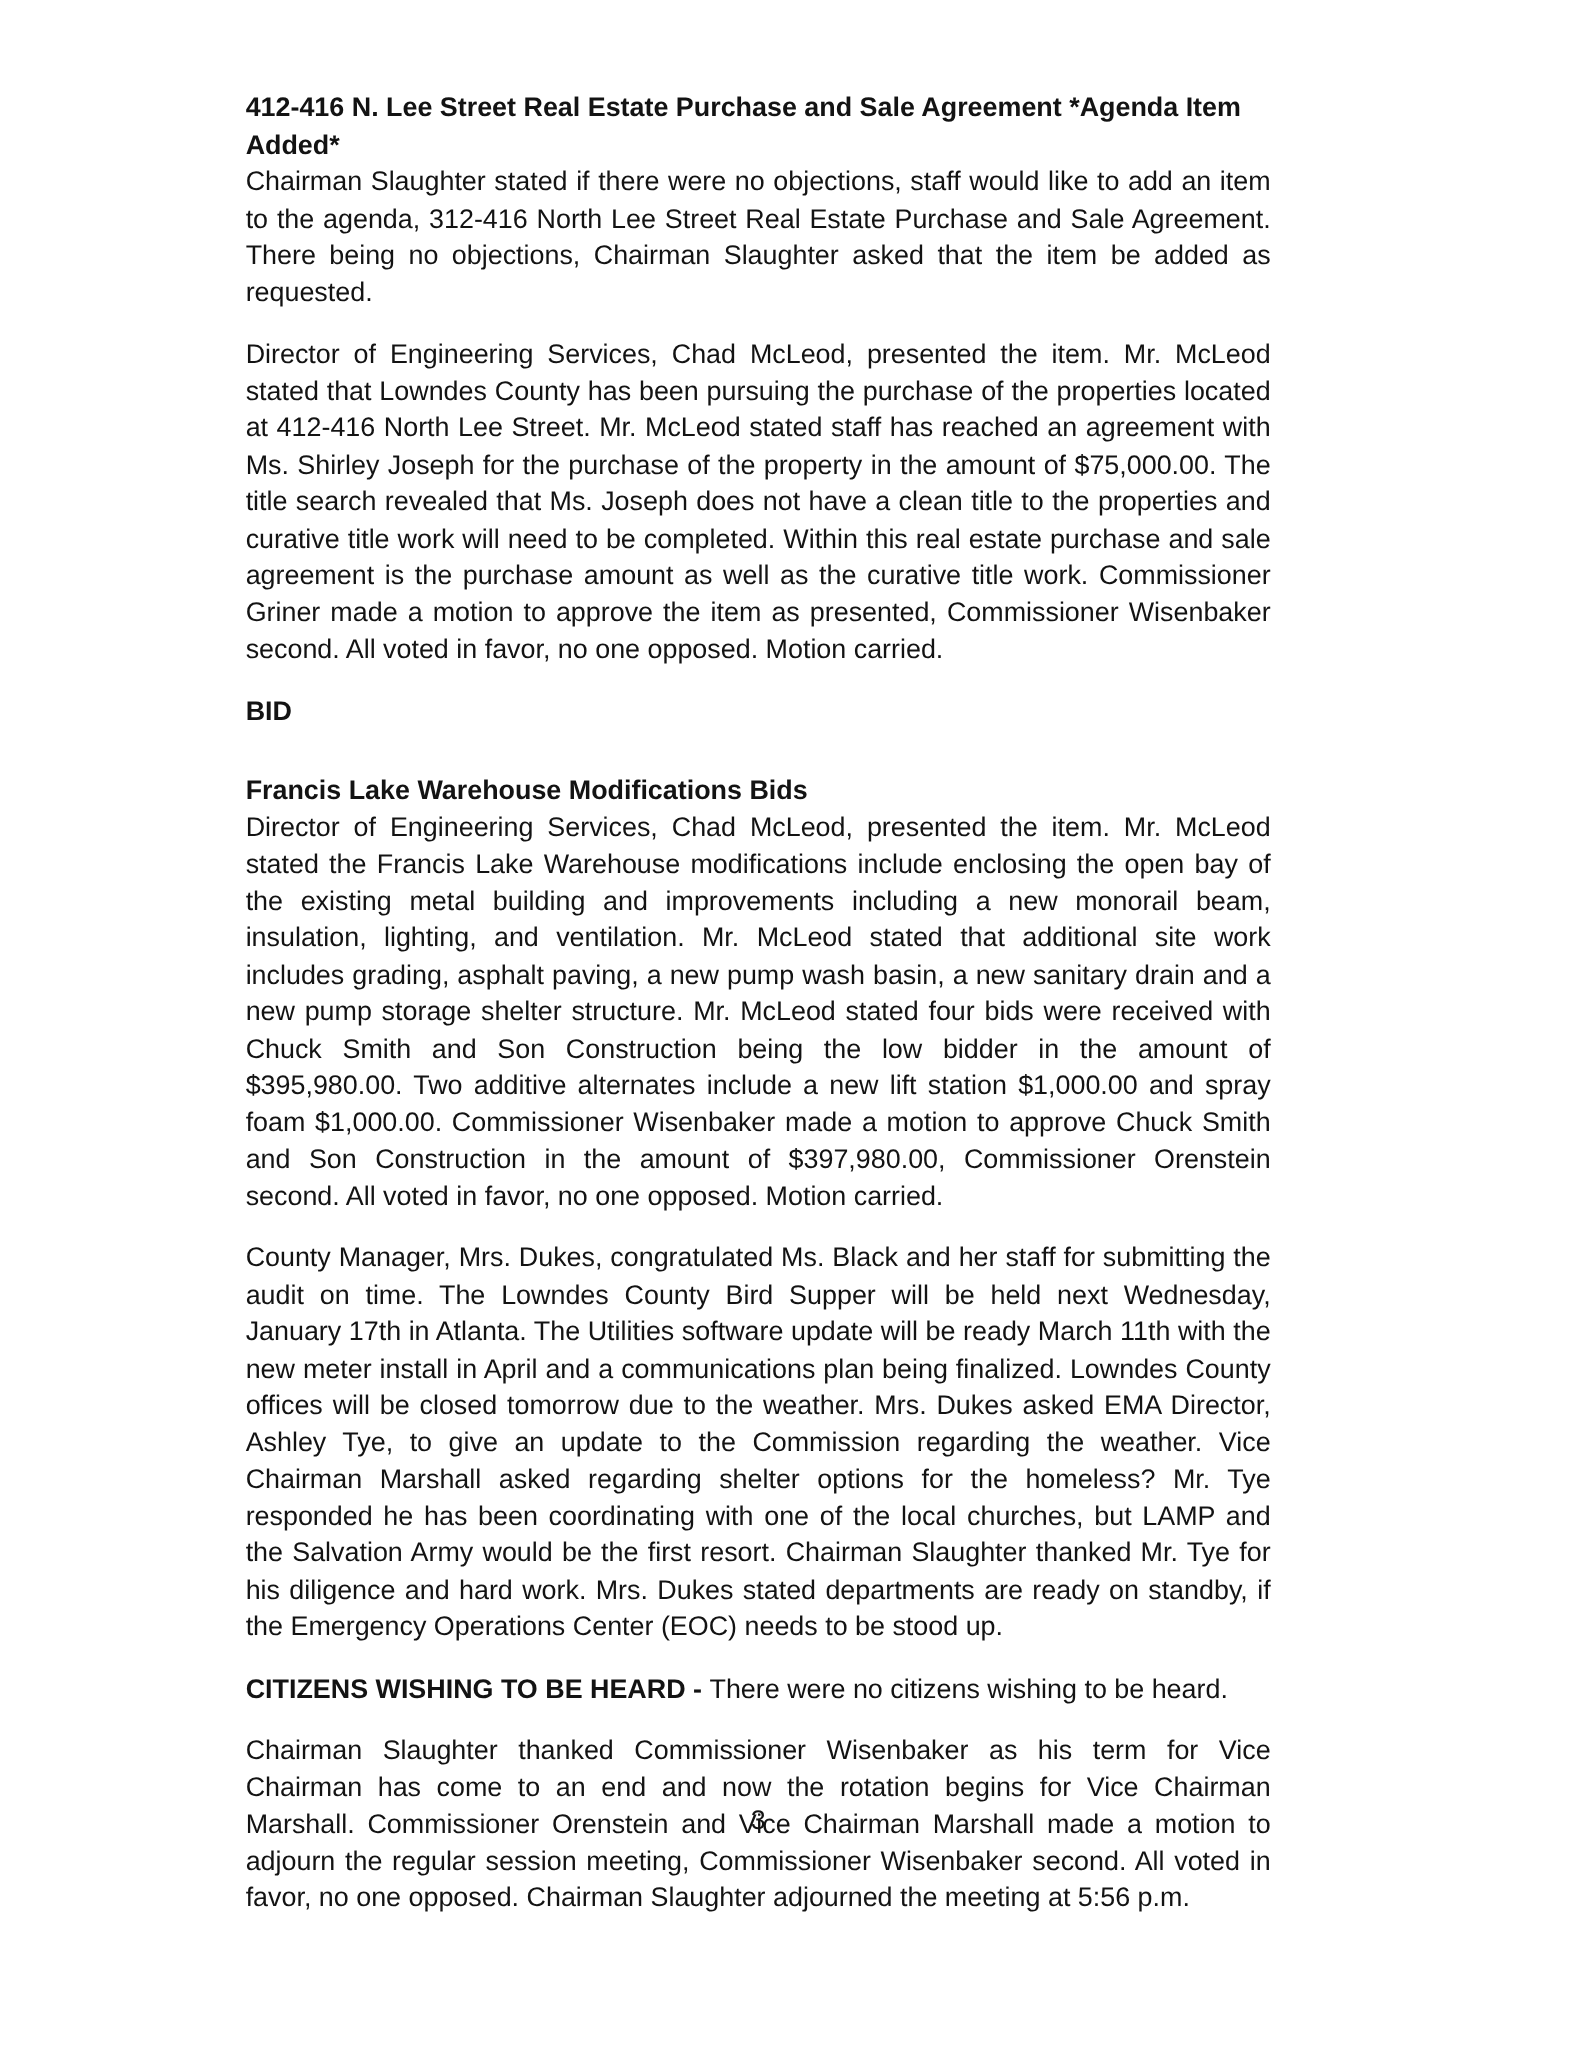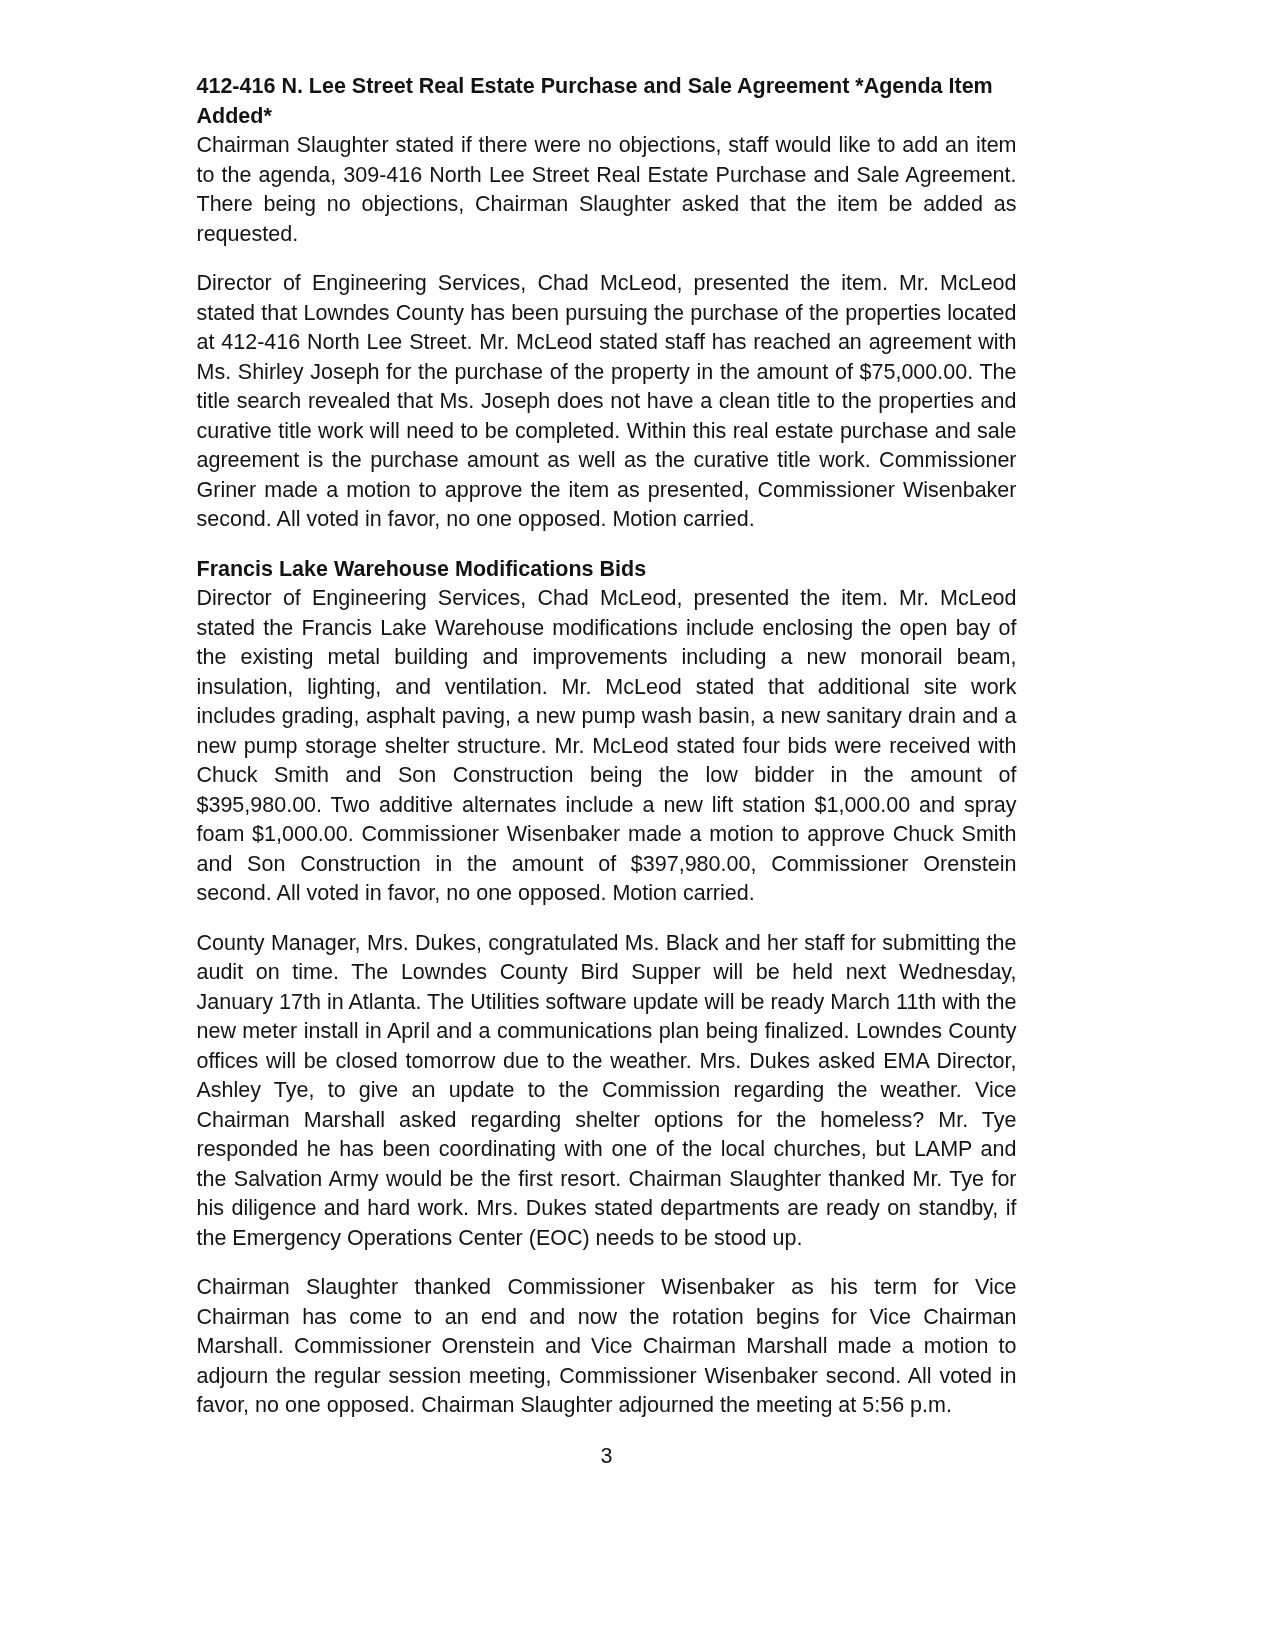--- a/index.html
+++ b/index.html
@@ -51,34 +51,43 @@
     text-align: center;
   }
 </style>
 </head>
 <body>
 
 <div class="page">
 
   <section>
     <p class="heading">412-416 N. Lee Street Real Estate Purchase and Sale Agreement  *Agenda Item Added*</p>
-    <p class="body-text">Chairman Slaughter stated if there were no objections, staff would like to add an item to the agenda, 309-416 North Lee Street Real Estate Purchase and Sale Agreement.  There being no objections, Chairman Slaughter asked that the item be added as requested.</p>
+    <p class="body-text">Chairman Slaughter stated if there were no objections, staff would like to add an item to the agenda, 312-416 North Lee Street Real Estate Purchase and Sale Agreement.  There being no objections, Chairman Slaughter asked that the item be added as requested.</p>
     <p class="body-text">Director of Engineering Services, Chad McLeod, presented the item.  Mr. McLeod stated that Lowndes County has been pursuing the purchase of the properties located at 412-416 North Lee Street.  Mr. McLeod stated staff has reached an agreement with Ms. Shirley Joseph for the purchase of the property in the amount of $75,000.00.  The title search revealed that Ms. Joseph does not have a clean title to the properties and curative title work will need to be completed.  Within this real estate purchase and sale agreement is the purchase amount as well as the curative title work.  Commissioner Griner made a motion to approve the item as presented, Commissioner Wisenbaker second.  All voted in favor, no one opposed.  Motion carried.</p>
   </section>
 
+  <section>
+    <p class="heading-standalone">BID</p>
+  </section>
 
   <section>
     <p class="heading">Francis Lake Warehouse Modifications Bids</p>
     <p class="body-text">Director of Engineering Services, Chad McLeod, presented the item.  Mr. McLeod stated the Francis Lake Warehouse modifications include enclosing the open bay of the existing metal building and improvements including a new monorail beam, insulation, lighting, and ventilation.  Mr. McLeod stated that additional site work includes grading, asphalt paving, a new pump wash basin, a new sanitary drain and a new pump storage shelter structure.  Mr. McLeod stated four bids were received with Chuck Smith and Son Construction being the low bidder in the amount of $395,980.00.  Two additive alternates include a new lift station $1,000.00 and spray foam $1,000.00.  Commissioner Wisenbaker made a motion to approve Chuck Smith and Son Construction in the amount of $397,980.00, Commissioner Orenstein second.  All voted in favor, no one opposed.  Motion carried.</p>
   </section>
 
   <section>
     <p class="body-text">County Manager, Mrs. Dukes, congratulated Ms. Black and her staff for submitting the audit on time.  The Lowndes County Bird Supper will be held next Wednesday, January 17th in Atlanta.  The Utilities software update will be ready March 11th with the new meter install in April and a communications plan being finalized.  Lowndes County offices will be closed tomorrow due to the weather.  Mrs. Dukes asked EMA Director, Ashley Tye, to give an update to the Commission regarding the weather.  Vice Chairman Marshall asked regarding shelter options for the homeless?  Mr. Tye responded he has been coordinating with one of the local churches, but LAMP and the Salvation Army would be the first resort.  Chairman Slaughter thanked Mr. Tye for his diligence and hard work.  Mrs. Dukes stated departments are ready on standby, if the Emergency Operations Center (EOC) needs to be stood up.</p>
   </section>
 
+  <section>
+    <p class="inline-heading-line">
+      <span class="lead">CITIZENS WISHING TO BE HEARD - </span>
+      <span>There were no citizens wishing to be heard.</span>
+    </p>
+  </section>
 
   <section>
     <p class="body-text">Chairman Slaughter thanked Commissioner Wisenbaker as his term for Vice Chairman has come to an end and now the rotation begins for Vice Chairman Marshall.  Commissioner Orenstein and Vice Chairman Marshall made a motion to adjourn the regular session meeting, Commissioner Wisenbaker second.  All voted in favor, no one opposed.  Chairman Slaughter adjourned the meeting at 5:56 p.m.</p>
   </section>
 
   <div class="page-footer">
     <span>3</span>
   </div>
 
 </div>

